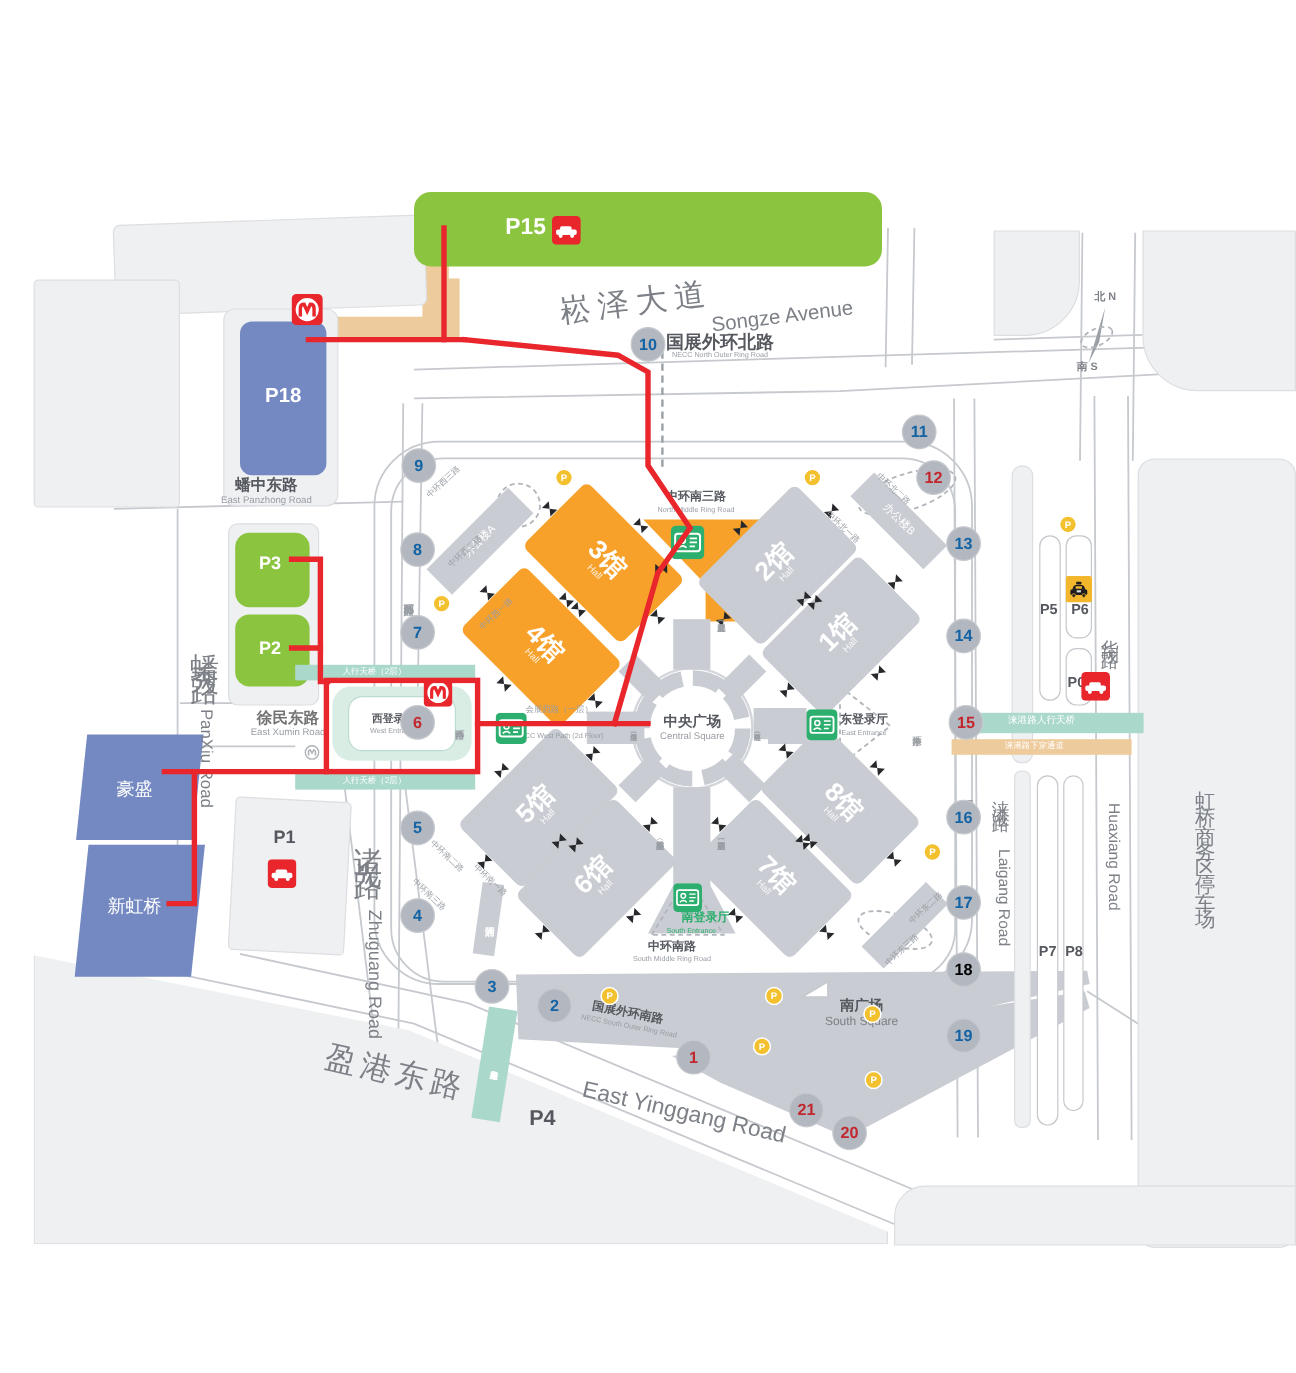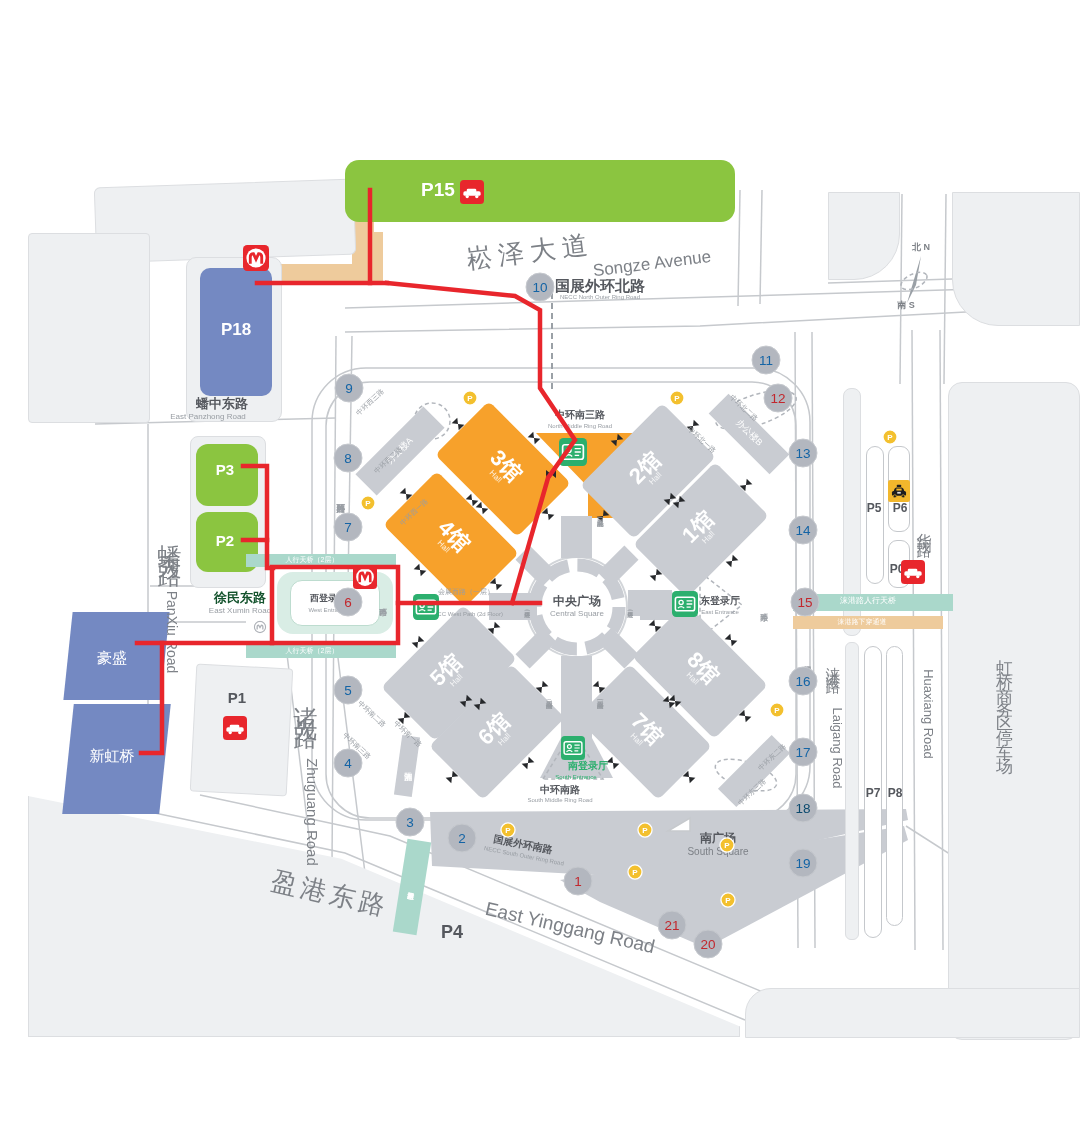--- a/index.html
+++ b/index.html
@@ -10,21 +10,21 @@
   .lyr{position:absolute;left:0;top:0;width:1080px;height:1144px;}
   .blk{position:absolute;box-sizing:border-box;}
   .lbl{position:absolute;white-space:nowrap;line-height:1.05;transform:translate(-50%,-50%);}
   .lbl.v{writing-mode:vertical-rl;}
   .hall{position:absolute;display:flex;flex-direction:column;align-items:center;justify-content:center;
     border-radius:6px;}
   .hall .hl{font-weight:bold;color:#fff;font-size:22px;line-height:1;}
   .hall .hs{color:#fff;opacity:.85;font-size:8px;line-height:1;}
   .num{position:absolute;width:27px;height:27px;border-radius:50%;background:#b3b7bf;
     border:1.5px solid #c6c9ce;display:flex;align-items:center;justify-content:center;
-    font-size:13.5px;font-weight:normal;transform:translate(-50%,-50%);}
+    font-size:13.5px;font-weight:bold;transform:translate(-50%,-50%);}
   .icon{position:absolute;transform:translate(-50%,-50%);line-height:0;}
   .bt{position:absolute;width:10px;height:8px;transform:translate(-50%,-50%);}
   .bt:before,.bt:after{content:"";position:absolute;top:0;border-style:solid;}
   .bt:before{left:0;border-width:4px 0 4px 5px;border-color:transparent transparent transparent #26282b;}
   .bt:after{right:0;border-width:4px 5px 4px 0;border-color:transparent #26282b transparent transparent;}
   #legend{position:absolute;left:0;top:1038px;width:1080px;height:80px;}
 </style>
 </head>
 <body>
 
@@ -185,24 +185,24 @@
       <div class="bt" style="left: 612.887px; top: 763.113px; transform: translate(-50%, -50%) rotate(45deg);"></div>
       <div class="bt" style="left: 675.113px; top: 700.887px; transform: translate(-50%, -50%) rotate(45deg);"></div>
       <div class="bt" style="left: 551px; top: 474px;"></div>
     </div>
   <div class="lyr" id="layer-labels">
       <div class="lbl" style="left: 530px; top: 252px; font-size: 26px; color: rgb(125, 129, 135); letter-spacing: 6px; transform: translate(-50%, -50%) rotate(-7deg);">崧泽大道</div>
       <div class="lbl" style="left: 652px; top: 264px; font-size: 17px; color: rgb(125, 129, 135); transform: translate(-50%, -50%) rotate(-7deg);">Songze Avenue</div>
       <div class="lbl" style="left: 600px; top: 286px; font-size: 15px; color: rgb(85, 88, 94); font-weight: bold; transform: translate(-50%, -50%);">国展外环北路</div>
       <div class="lbl" style="left: 600px; top: 297px; font-size: 6px; color: rgb(152, 157, 163); transform: translate(-50%, -50%);">NECC North Outer Ring Road</div>
       <div class="lbl" style="left: 222px; top: 404px; font-size: 13px; color: rgb(85, 88, 94); font-weight: bold; transform: translate(-50%, -50%);">蟠中东路</div>
-      <div class="lbl" style="left: 208px; top: 417px; font-size: 8px; color: rgb(152, 157, 163); transform: translate(-50%, -50%); text-align: right;">East Panzhong Road</div>
+      <div class="lbl" style="left: 222px; top: 417px; font-size: 8px; color: rgb(152, 157, 163); transform: translate(-50%, -50%); text-align: right;">East Panzhong Road</div>
       <div class="lbl v" style="left: 170px; top: 540px; font-size: 24px; color: rgb(125, 129, 135); letter-spacing: 10px; transform: translate(-50%, -50%);">蟠秀路</div>
       <div class="lbl" style="left: 172px; top: 632px; font-size: 14px; color: rgb(125, 129, 135); transform: translate(-50%, -50%) rotate(90deg);">PanXiu Road</div>
-      <div class="lbl" style="left: 240px; top: 598px; font-size: 13px; color: #14532d; font-weight: bold; transform: translate(-50%, -50%);">徐民东路</div>
+      <div class="lbl" style="left: 240px; top: 598px; font-size: 13px; color: #737373; font-weight: bold; transform: translate(-50%, -50%);">徐民东路</div>
       <div class="lbl" style="left: 240px; top: 611px; font-size: 8px; color: rgb(152, 157, 163); transform: translate(-50%, -50%);">East Xumin Road</div>
       <div class="lbl v" style="left: 306px; top: 702px; font-size: 24px; color: rgb(125, 129, 135); letter-spacing: 10px; transform: translate(-50%, -50%);">诸光路</div>
       <div class="lbl" style="left: 312px; top: 812px; font-size: 15px; color: rgb(125, 129, 135); transform: translate(-50%, -50%) rotate(90deg);">Zhuguang Road</div>
       <div class="lbl" style="left: 330px; top: 894px; font-size: 26px; color: rgb(125, 129, 135); letter-spacing: 4px; transform: translate(-50%, -50%) rotate(13deg);">盈港东路</div>
       <div class="lbl" style="left: 570px; top: 928px; font-size: 19px; color: rgb(125, 129, 135); transform: translate(-50%, -50%) rotate(13deg);">East Yinggang Road</div>
       <div class="lbl" style="left: 452px; top: 932px; font-size: 18px; color: rgb(85, 88, 94); font-weight: bold; transform: translate(-50%, -50%);">P4</div>
       <div class="lbl" style="left: 523px; top: 845px; font-size: 10px; color: rgb(85, 88, 94); font-weight: bold; transform: translate(-50%, -50%) rotate(11deg);">国展外环南路</div>
       <div class="lbl" style="left: 524px; top: 856px; font-size: 6px; color: rgb(152, 157, 163); transform: translate(-50%, -50%) rotate(11deg);">NECC South Outer Ring Road</div>
       <div class="lbl v" style="left: 340px; top: 497px; font-size: 9px; color: rgb(152, 157, 163); transform: translate(-50%, -50%);">国展外环西路</div>
       <div class="lbl" style="left: 580px; top: 415px; font-size: 10px; color: rgb(85, 88, 94); font-weight: bold; transform: translate(-50%, -50%);">中环南三路</div>
@@ -405,19 +405,19 @@
       <div class="num" style="left: 348px; top: 458px; color: rgb(20, 100, 165);">8</div>
       <div class="num" style="left: 349px; top: 388px; color: rgb(20, 100, 165);">9</div>
       <div class="num" style="left: 540px; top: 287px; color: rgb(20, 100, 165);">10</div>
       <div class="num" style="left: 730px; top: 360px; color: rgb(20, 100, 165); margin-left: 36px;">11</div>
       <div class="num" style="left: 778px; top: 398px; color: rgb(194, 39, 45);">12</div>
       <div class="num" style="left: 803px; top: 453px; color: rgb(20, 100, 165);">13</div>
       <div class="num" style="left: 803px; top: 530px; color: rgb(20, 100, 165);">14</div>
       <div class="num" style="left: 805px; top: 602px; color: rgb(194, 39, 45);">15</div>
       <div class="num" style="left: 803px; top: 681px; color: rgb(20, 100, 165);">16</div>
       <div class="num" style="left: 803px; top: 752px; color: rgb(20, 100, 165);">17</div>
-      <div class="num" style="left: 803px; top: 808px; color: #0c4a6e;">18</div>
+      <div class="num" style="left: 803px; top: 808px; color: #000000;">18</div>
       <div class="num" style="left: 803px; top: 863px; color: rgb(20, 100, 165);">19</div>
       <div class="num" style="left: 708px; top: 944px; color: rgb(194, 39, 45);">20</div>
       <div class="num" style="left: 672px; top: 925px; color: rgb(194, 39, 45);">21</div>
     </div>
   <div id="legend"></div>
 </div>
 
 </body></html>

